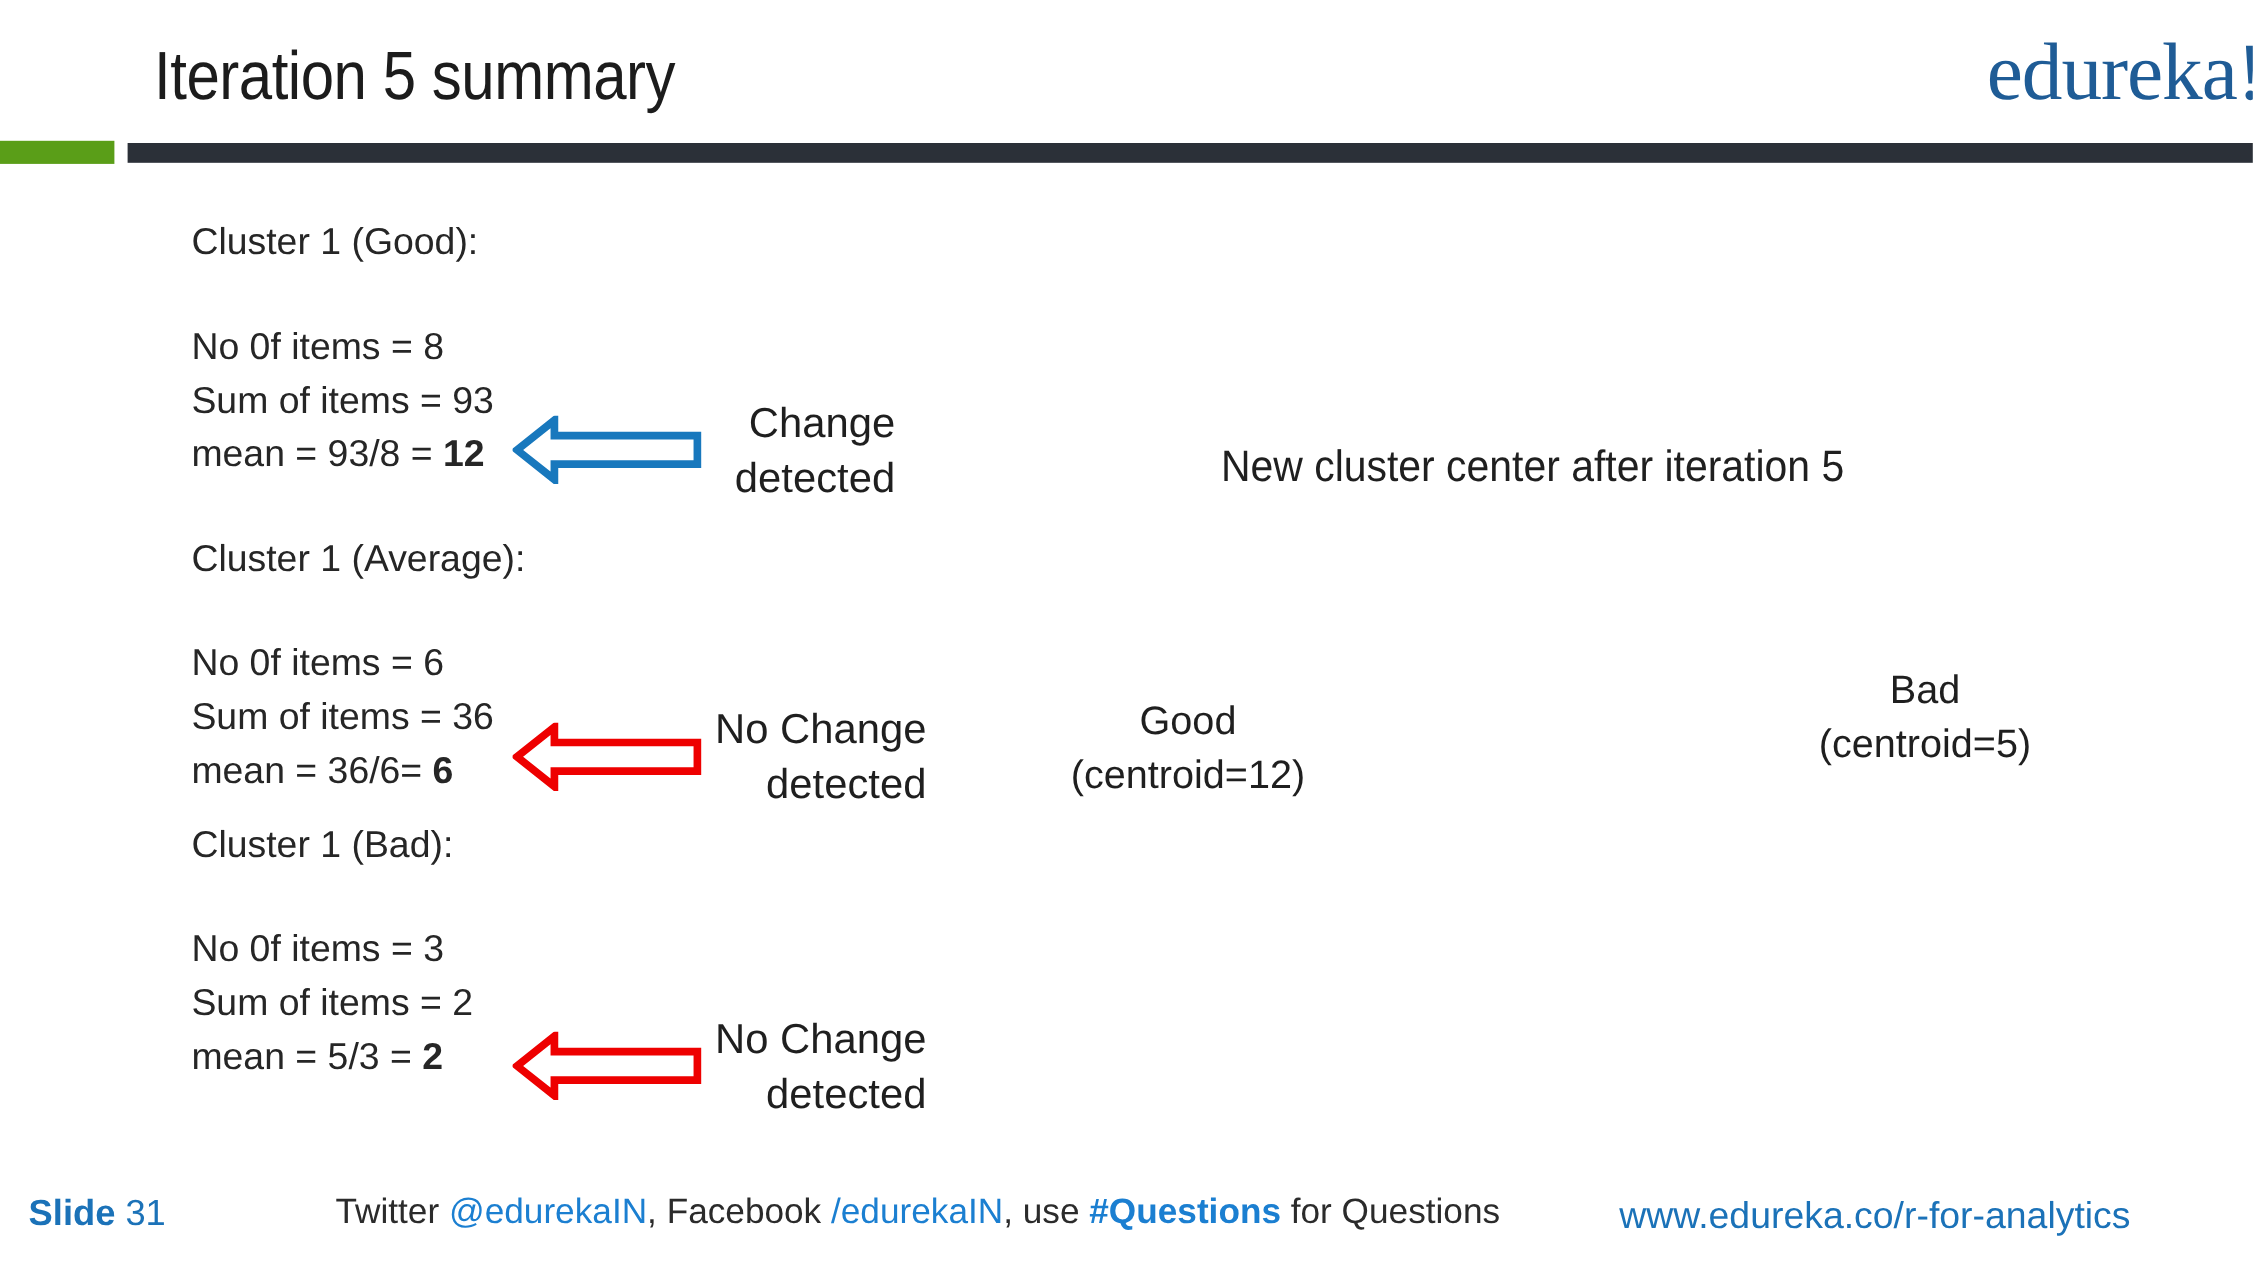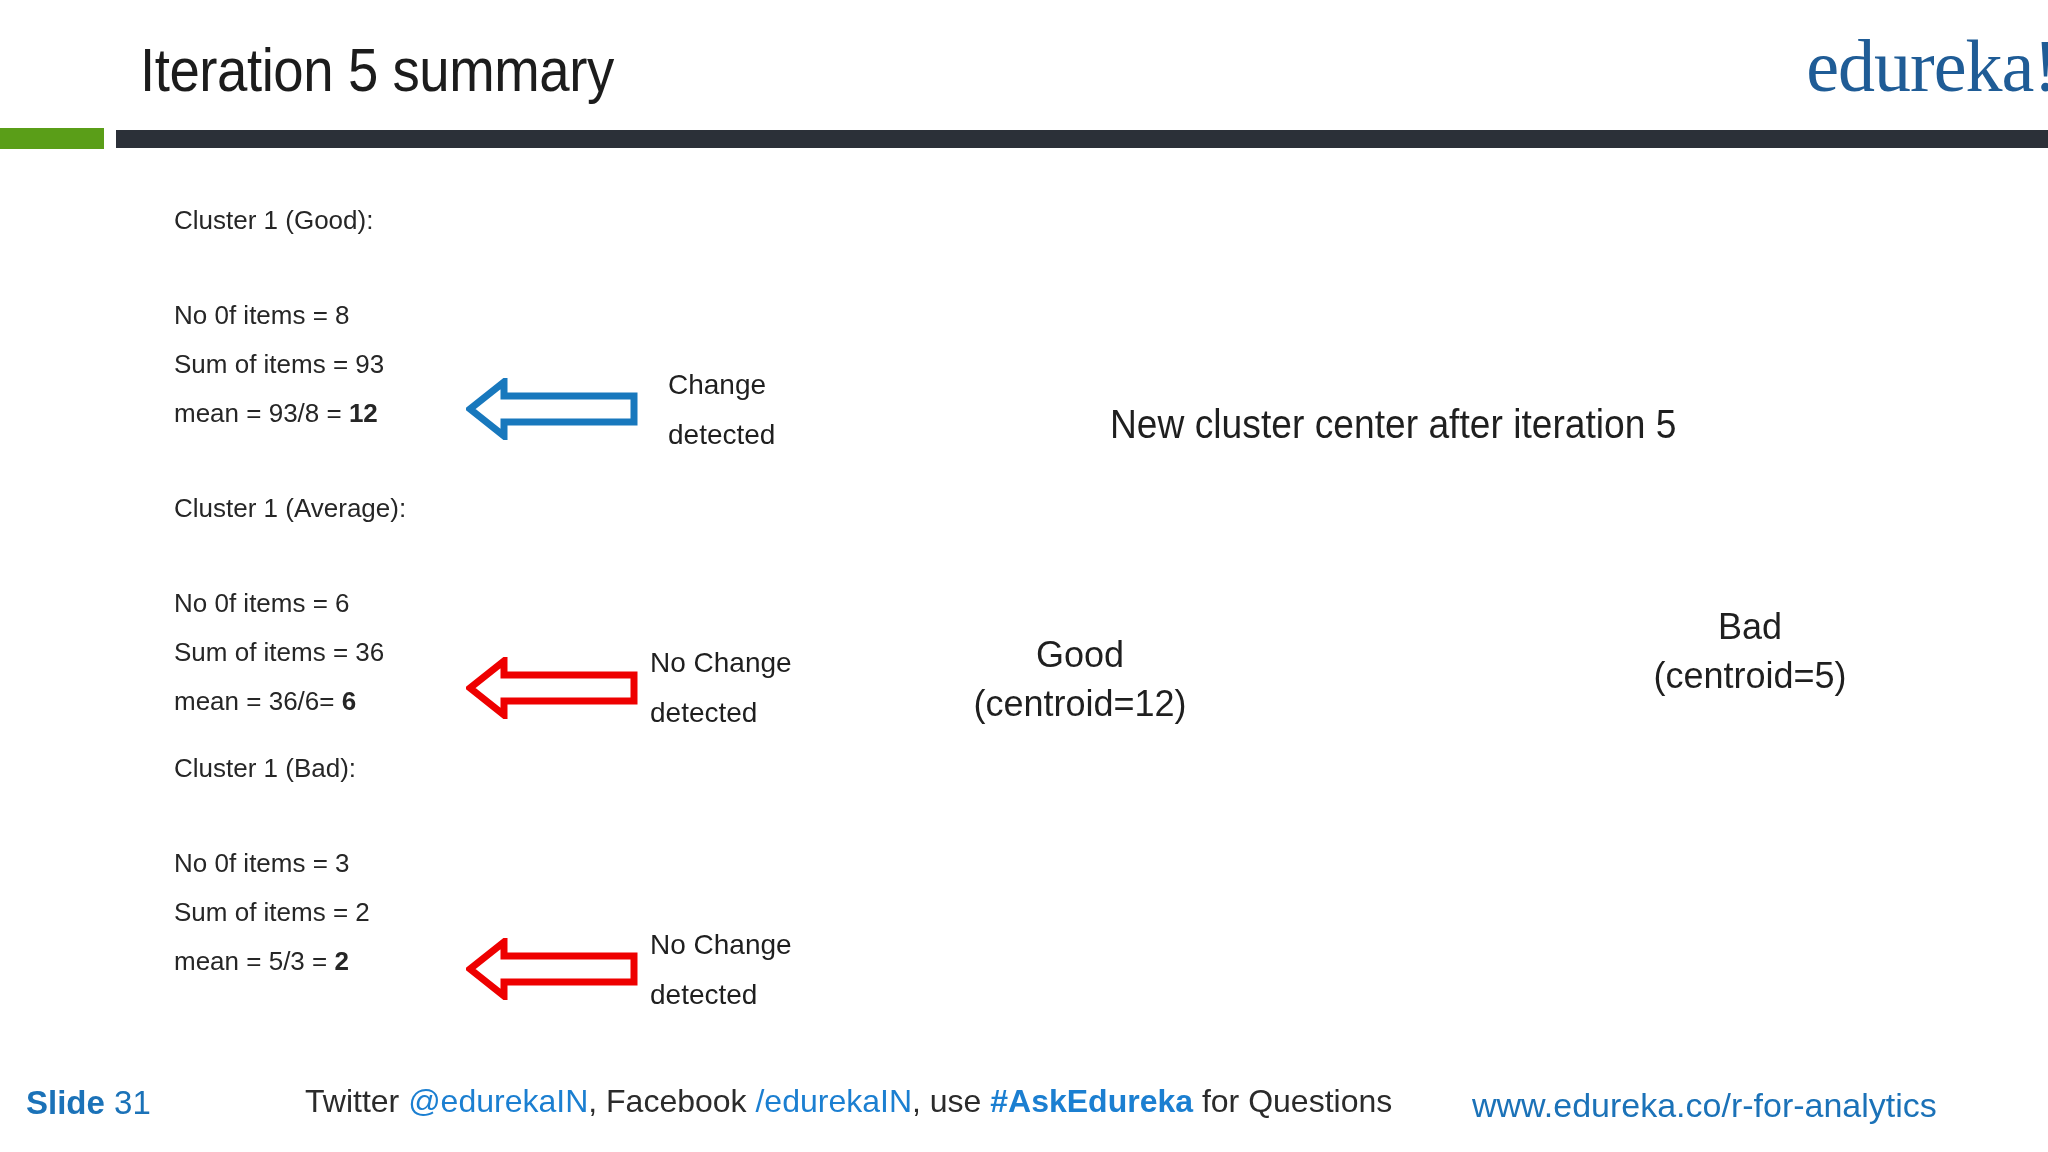--- a/index.html
+++ b/index.html
@@ -60,21 +60,21 @@
     top: 130px;
     right: 0;
     height: 18px;
     background: #2b3038;
   }
 
   
   .calc-block {
     position: absolute;
     left: 174px;
-    font-size: 26px;
+    font-size: 34px;
     line-height: 49px;
     color: #262626;
     white-space: nowrap;
   }
   .calc-head { margin-bottom: 46px; }
   .calc-line { display: block; }
   .calc-line b { font-weight: 700; }
 
   #block-good    { top: 196px; }
   #block-average { top: 484px; }
@@ -87,24 +87,25 @@
     height: 62px;
   }
   .arrow svg { display: block; width: 100%; height: 100%; }
   #arrow-good    { left: 466px; top: 378px; }
   #arrow-average { left: 466px; top: 657px; }
   #arrow-bad     { left: 466px; top: 938px; }
 
   
   .change-note {
     position: absolute;
-    font-size: 28px;
+    font-size: 38px;
     line-height: 50px;
     color: #1f1f1f;
     white-space: nowrap;
+    text-align: right;
   }
   #note-good    { left: 668px; top: 360px; }
   #note-average { left: 650px; top: 638px; }
   #note-bad     { left: 650px; top: 920px; }
 
   
   #cluster-center-heading {
     position: absolute;
     left: 1110px;
     top: 400px;
@@ -238,18 +239,18 @@
   <div class="centroid-col" id="centroid-bad">
     <span class="c-name">Bad</span>
     <span class="c-value">(centroid=5)</span>
   </div>
 
   <div id="footer-slide">
     <span class="lbl">Slide</span><span>&nbsp;</span><span class="num">31</span>
   </div>
 
   <div id="footer-social">
-    <span>Twitter </span><span class="lnk">@edurekaIN</span><span>, Facebook </span><span class="lnk">/edurekaIN</span><span>, use </span><span class="hash">#AskEdureka</span><span> for Questions</span>
+    <span>Twitter </span><span class="lnk">@edurekaIN</span><span>, Facebook </span><span class="lnk">/edurekaIN</span><span>, use </span><span class="hash">#Questions</span><span> for Questions</span>
   </div>
 
   <div id="footer-url">www.edureka.co/r-for-analytics</div>
 
 </div>
 
 </body></html>

